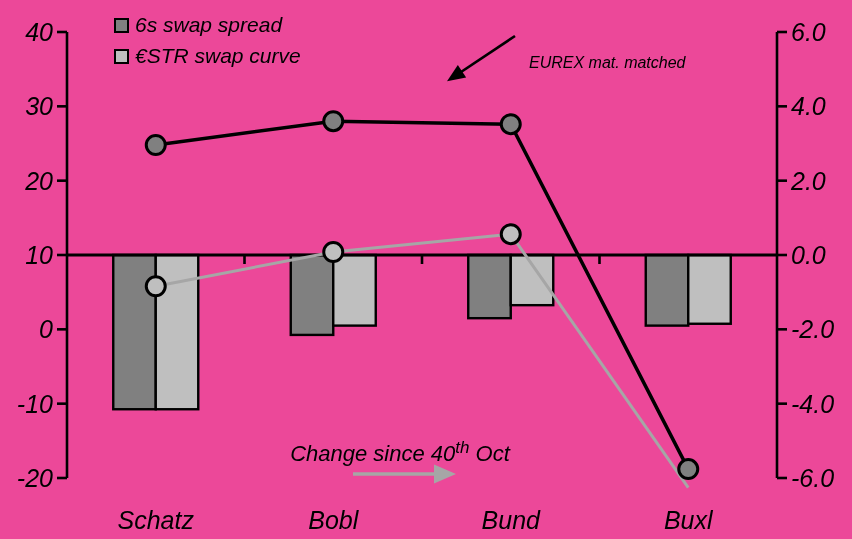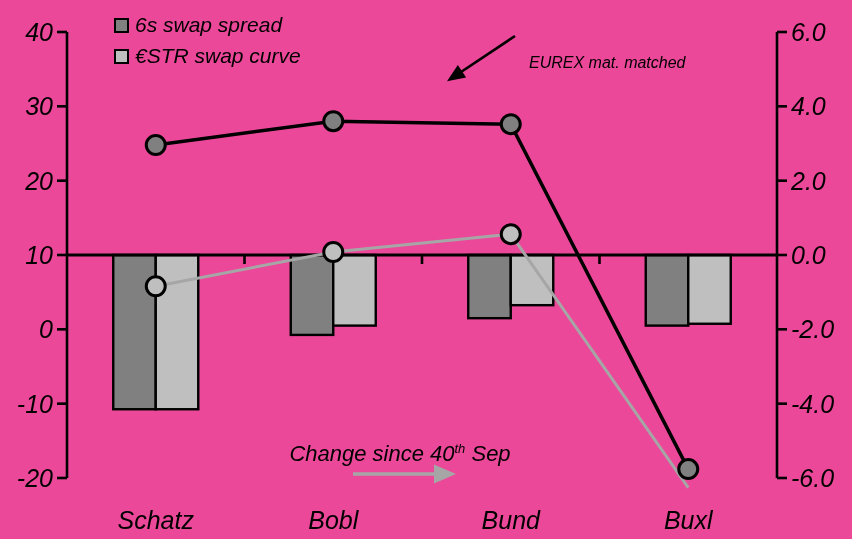--- a/index.html
+++ b/index.html
@@ -7,21 +7,21 @@
     position:relative;width:852px;height:539px;background:#ec4899;
     font-family:"Liberation Sans",sans-serif;overflow:hidden;font-style:italic;
   }
   svg text{font-family:"Liberation Sans",sans-serif;fill:#000;}
   .legend{position:absolute;left:114px;top:13px;display:flex;flex-direction:column;gap:7px;}
   .legend-row{display:flex;align-items:center;gap:6px;}
   .swatch{width:15px;height:15px;border:2px solid #000;box-sizing:border-box;flex:0 0 auto;}
   .legend-label{font-size:21px;line-height:1.15;white-space:nowrap;color:#000;}
   .annotation{position:absolute;left:529px;top:19px;font-size:16px;line-height:1.33;color:#000;margin-top:33px;}
   .change-label{position:absolute;left:278px;top:441px;width:244px;text-align:center;font-size:22px;color:#000;white-space:nowrap;}
-  .change-label sup{font-size:13px;vertical-align:super;line-height:0;}
+  .change-label sup{font-size:17px;vertical-align:super;line-height:0;}
 </style>
 </head>
 <body>
 
 <div class="stage">
 
   <svg id="chart" width="852" height="539" viewBox="0 0 852 539">
       <rect x="113.25" y="255" width="42.5" height="154.24166666666673" fill="#808080" stroke="#000" stroke-width="2.4"></rect>
       <rect x="290.75" y="255" width="42.5" height="79.90833333333336" fill="#808080" stroke="#000" stroke-width="2.4"></rect>
       <rect x="468.25" y="255" width="42.5" height="63.18333333333334" fill="#808080" stroke="#000" stroke-width="2.4"></rect>
@@ -91,15 +91,15 @@
     <div class="legend-row">
       <span class="swatch" style="background: rgb(191, 191, 191);"></span>
       <span class="legend-label">€STR swap curve</span>
     </div>
   </div>
 
   <div class="annotation">
     <div>EUREX mat. matched</div>
   </div>
 
-  <div class="change-label"><span>Change since 40</span><sup>th</sup><span> Sep</span></div>
+  <div class="change-label"><span>Change since 40</span><sup>th</sup><span> Oct</span></div>
 
 </div>
 
 </body></html>

